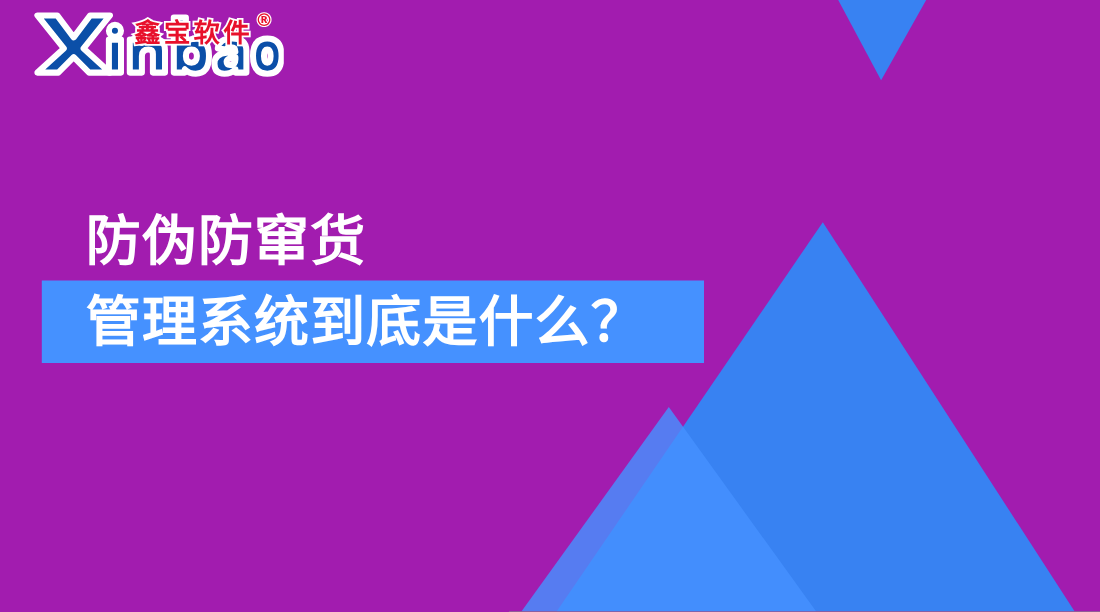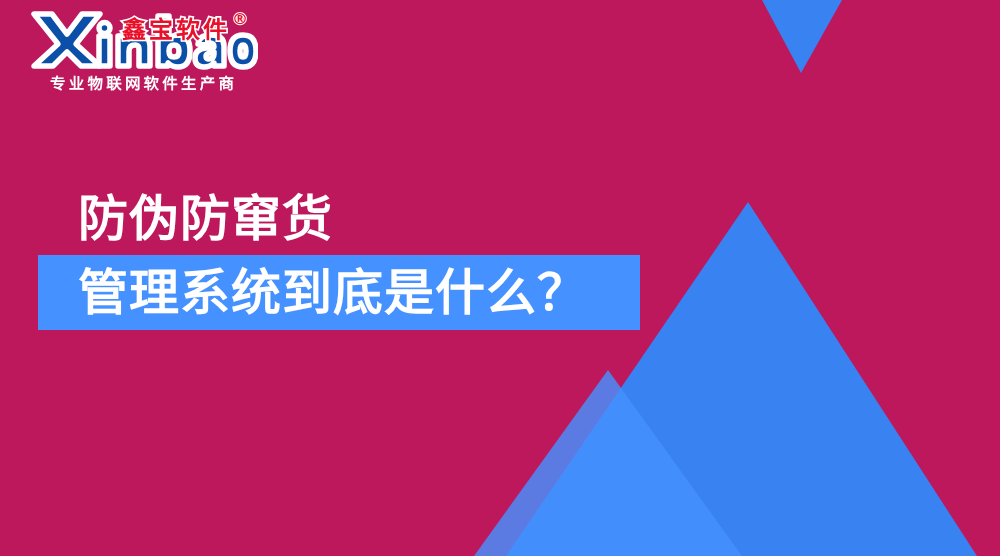--- a/index.html
+++ b/index.html
@@ -8,21 +8,21 @@
     padding: 0;
     background: #888;
   }
   * { box-sizing: border-box; }
 
   .poster {
     position: relative;
     width: 1000px;
     height: 556px;
     overflow: hidden;
-    background: #be185d;
+    background: #a21caf;
     font-family: "Liberation Sans", "DejaVu Sans", sans-serif;
   }
 
   
   .shapes {
     position: absolute;
     inset: 0;
     width: 1000px;
     height: 556px;
     pointer-events: none;
@@ -133,21 +133,20 @@
           <path class="ol" d="M172 36 q1,-9 13,-9 q13,0 13,11 v20 h-10 v-3 q-4,4 -10,4 q-9,0 -9,-9 q0,-9 11,-10 l8,-1
                                q0,-4 -4,-4 q-3,0 -4,2 z M188 44 l-5,1 q-3,1 -3,3 q0,3 3,3 q5,0 5,-5 z"></path>
           <path class="ol" d="M217 27 q13,0 13,16 q0,16 -13,16 q-13,0 -13,-16 q0,-16 13,-16 z
                                M217 37 q-3,0 -3,6 q0,6 3,6 q3,0 3,-6 q0,-6 -3,-6 z"></path>
         </g>
 
         <text x="96" y="30" fill="#e8102b" stroke="#ffffff" stroke-width="3.2" paint-order="stroke" font-family="DejaVu Sans, Liberation Sans, sans-serif" font-size="24" font-weight="bold" letter-spacing="3">鑫宝软件</text>
         <text x="206" y="16" fill="#e8102b" stroke="#ffffff" stroke-width="2" paint-order="stroke" font-family="DejaVu Sans, Liberation Sans, sans-serif" font-size="16" font-weight="bold">®</text>
       </svg>
     </div>
-    <div class="logo-tagline">专业物联网软件生产商</div>
   </div>
 
   <div class="headline">
     <div class="headline-band"></div>
     <div class="headline-line1">防伪防窜货</div>
     <div class="headline-line2">管理系统到底是什么？</div>
   </div>
 
 </div>
 

